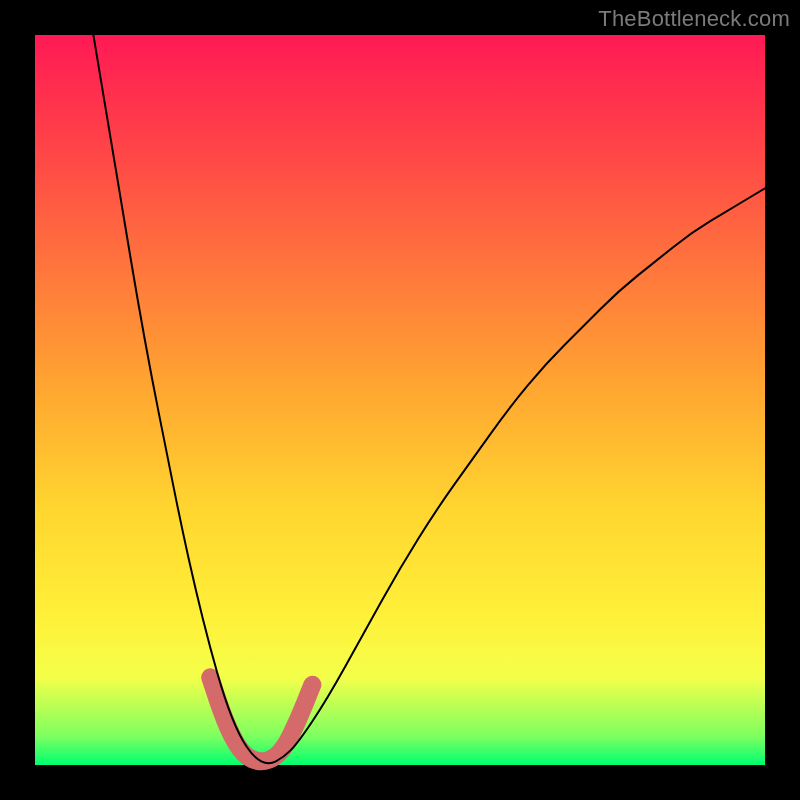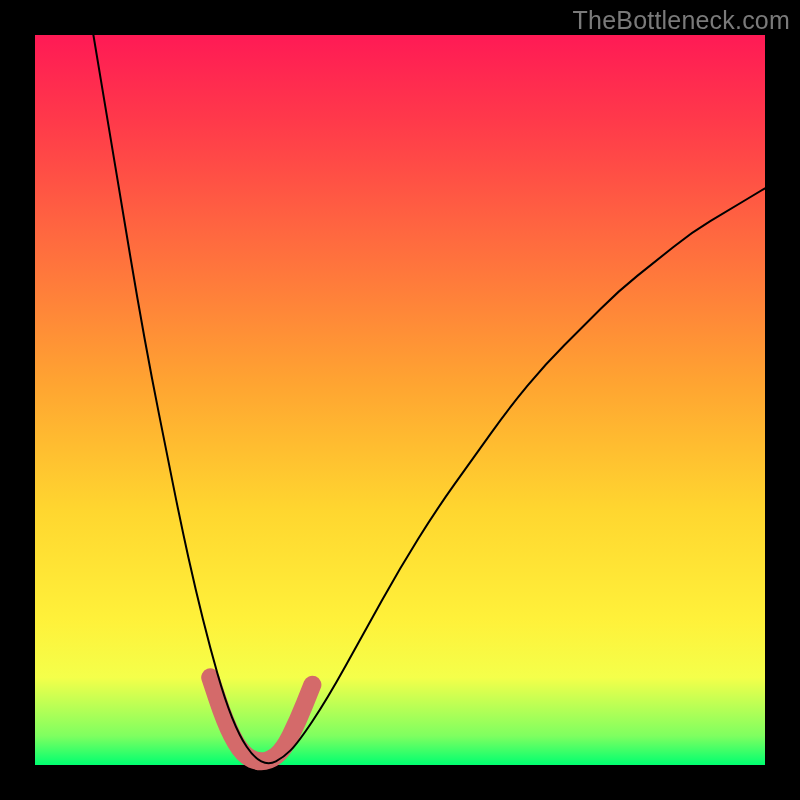--- a/index.html
+++ b/index.html
@@ -36,21 +36,21 @@
       #f4ff4a 88%,
       #7fff60 96%,
       #00ff70 100%
     );
   }
   .watermark {
     position: absolute;
     top: 6px;
     right: 10px;
     color: #7a7a7a;
-    font-size: 25px;
+    font-size: 22px;
     font-weight: 500;
     letter-spacing: 0.2px;
     user-select: none;
   }
   svg.curve {
     position: absolute;
     left: 0;
     top: 0;
     width: 730px;
     height: 730px;

